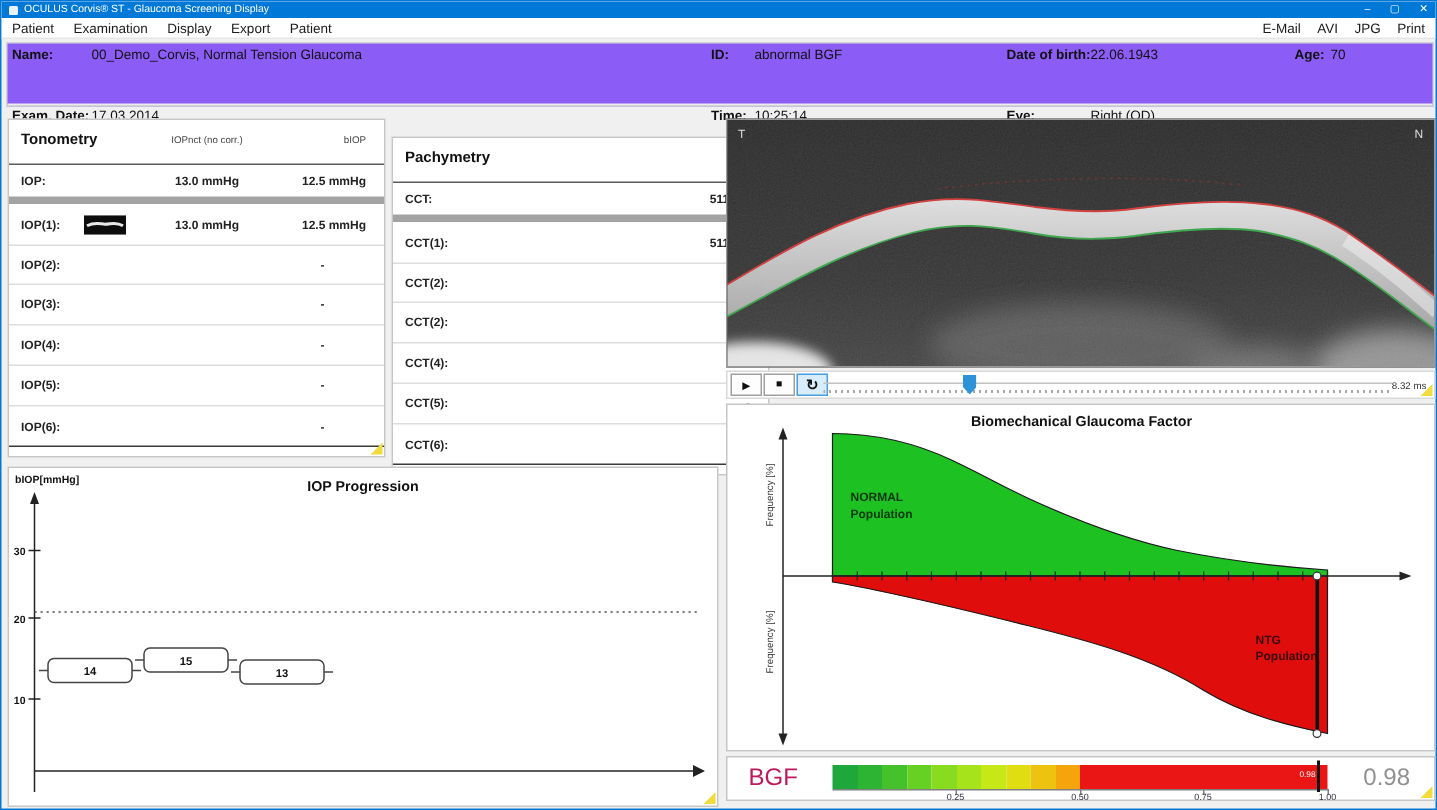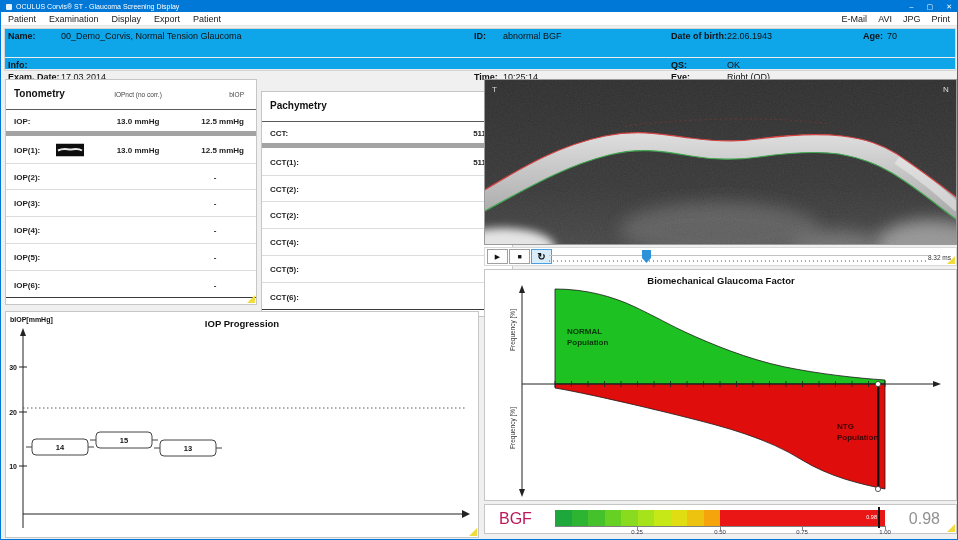--- a/index.html
+++ b/index.html
@@ -15,21 +15,21 @@
   .win-controls span { cursor:default; }
 
   
   .menubar { position:absolute; left:0; top:11px; right:0; height:14px; background:#fff;
              display:flex; align-items:center; font-size:9px; color:#1a1a1a; padding:0 7px;
              border-bottom:1px solid #e6e6e6; }
   .menu-left { display:flex; gap:13px;text-align:center; }
   .menu-right { margin-left:auto; display:flex; gap:11px; }
 
   
-  .patient { position:absolute; left:3px; top:27px; width:952px; height:43px; background:#0ea5e9;
+  .patient { position:absolute; left:3px; top:27px; width:952px; height:43px; background:#8b5cf6;
              border:1px solid #d4d4d4; font-size:9px; color:#111; }
   .prow { position:absolute; left:0; right:0; height:14px; }
   .prow-2 { top:14px; border-top:1px solid #ececec;margin-top:26px; }
   .prow-3 { top:28px; border-top:1px solid #ececec; }
   .prow span { position:absolute; top:2px; white-space:nowrap; }
   .plabel { font-weight:bold; }
 
   
   .panel { position:absolute; background:#fff; border:1px solid #c6c6c6; }
   .resize-grip { position:absolute; right:1px; bottom:1px; width:0; height:0;
@@ -127,25 +127,20 @@
       <span class="plabel" style="left:858px">Age:</span>
       <span style="left:882px">70</span>
     </div>
     <div class="prow prow-2">
       <span class="plabel" style="left:3px">Exam. Date:</span>
       <span style="left:56px">17.03.2014</span>
       <span class="plabel" style="left:469px">Time:</span>
       <span style="left:498px">10:25:14</span>
       <span class="plabel" style="left:666px">Eye:</span>
       <span style="left:722px">Right (OD)</span>
-    </div>
-    <div class="prow prow-3">
-      <span class="plabel" style="left:3px">Info:</span>
-      <span class="plabel" style="left:666px">QS:</span>
-      <span style="left:722px">OK</span>
     </div>
   </div>
 
   <div class="panel" id="tono" style="left:4px;top:78px;width:252px;height:226px">
     <span class="tbl-title">Tonometry</span>
     <span class="c1 hdr-small" style="top:14px">IOPnct (no corr.)</span>
     <span class="c2 hdr-small" style="top:14px">bIOP</span>
     <div class="hdr-line"></div>
     <div class="trow sep-med bold" style="top:30px;height:26px">
       <span class="lbl">IOP:</span>

